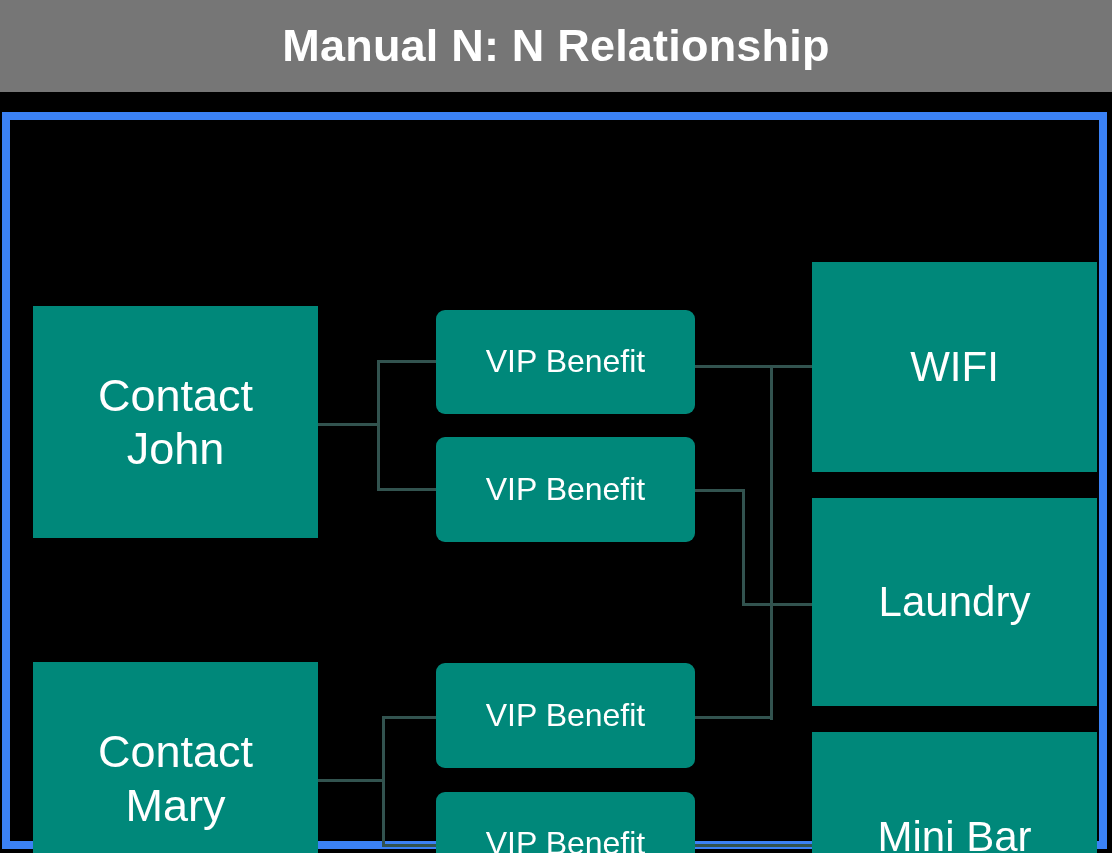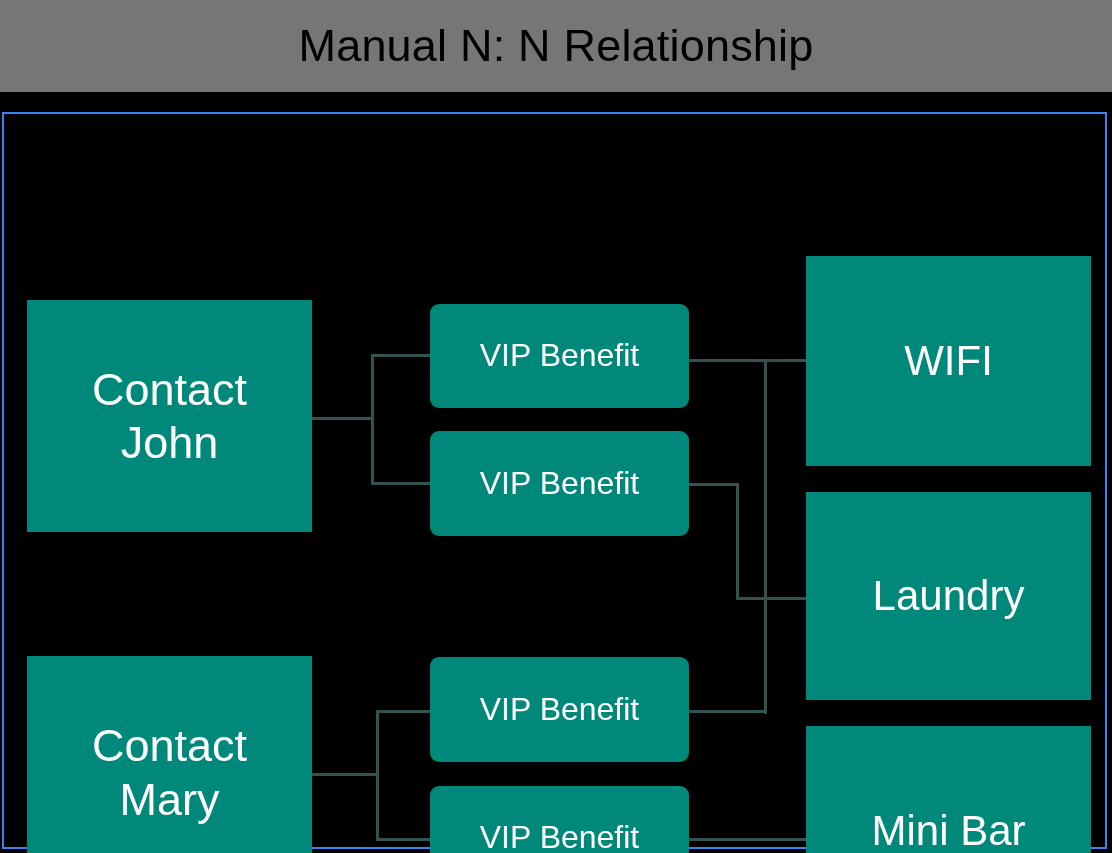--- a/index.html
+++ b/index.html
@@ -27,35 +27,35 @@
     left: 0;
     top: 0;
     width: 1112px;
     height: 92px;
     background: #767676;
     display: flex;
     align-items: center;
     justify-content: center;
   }
   .header-title {
-    color: #000000;
+    color: #ffffff;
     font-size: 45px;
-    font-weight: normal;
+    font-weight: bold;
     letter-spacing: 0.2px;
     white-space: nowrap;
   }
 
   
   .diagram-frame {
     position: absolute;
     left: 2px;
     top: 112px;
     width: 1105px;
     height: 737px;
-    border: 2px solid #3b82f6;
+    border: 8px solid #3b82f6;
     box-sizing: border-box;
     background: #000000;
   }
 
   
   .node {
     position: absolute;
     background: #00887A;
     color: #ffffff;
     display: flex;

